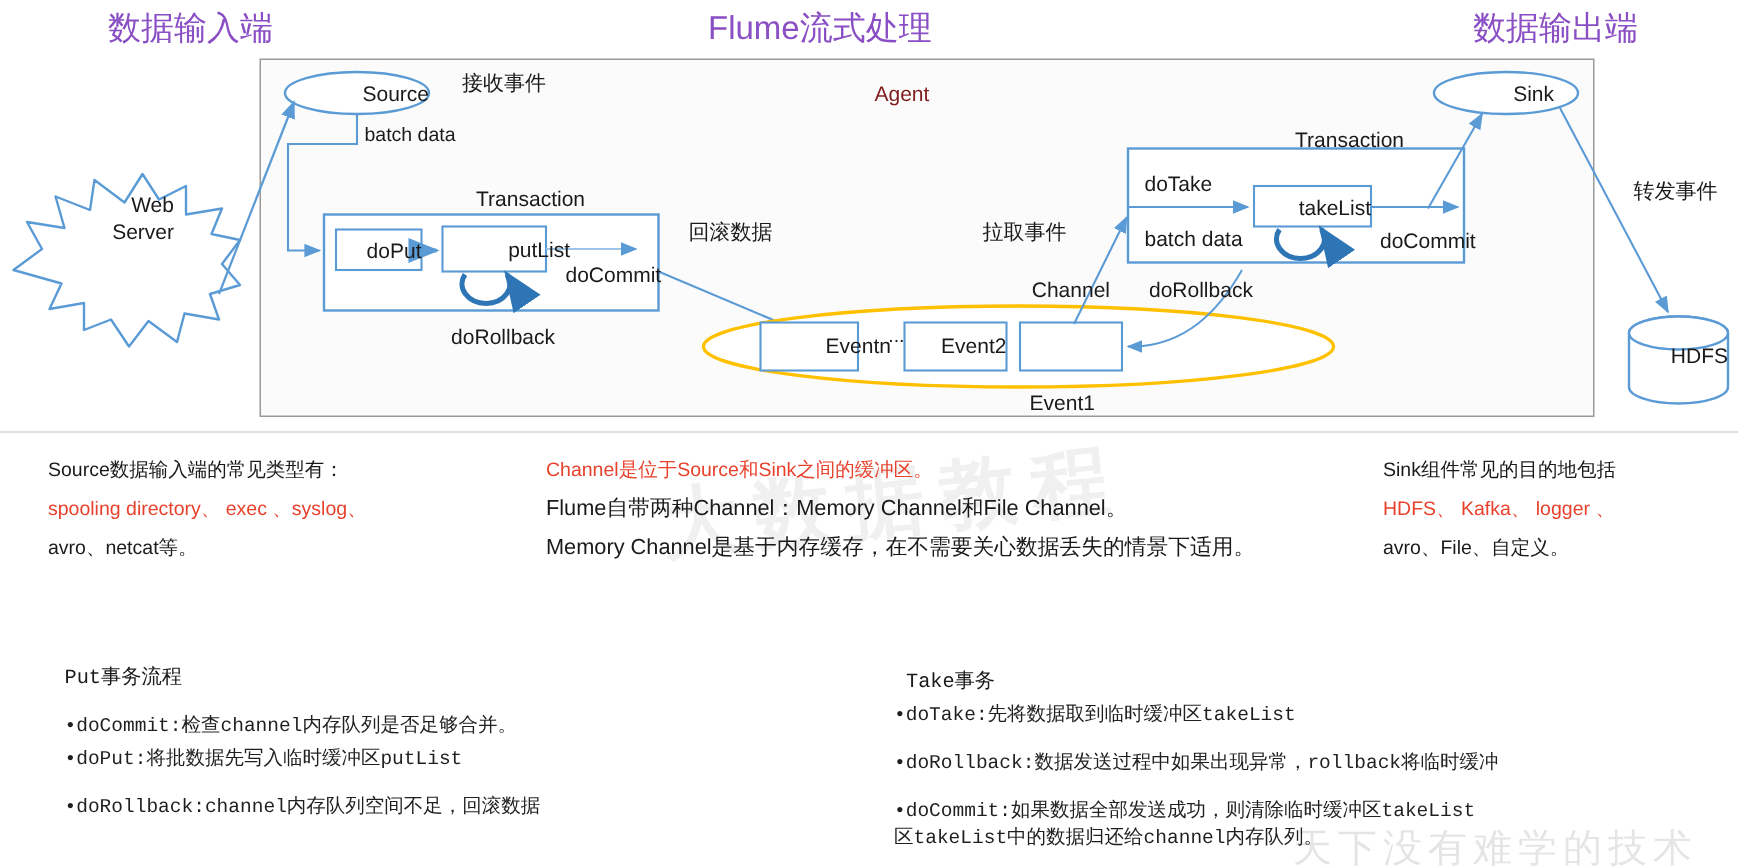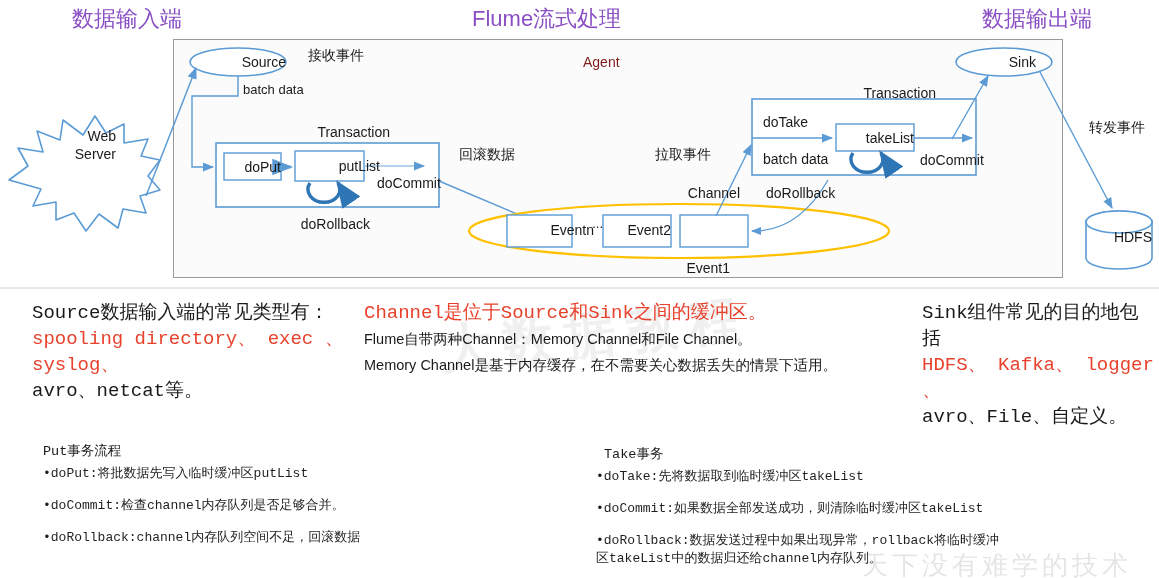--- a/index.html
+++ b/index.html
@@ -39,22 +39,22 @@
   
   .node-label {
     font-size:14px; color:#1a1a1a; text-align:right;
     white-space:nowrap;
   }
   .flow-label { font-size:13px; color:#1a1a1a; white-space:nowrap; }
   .cn-label { font-size:14px; color:#1a1a1a; white-space:nowrap; }
 
   
   .prose-serif {
-    font-family:Liberation Mono, monospace;
-    font-size:19px; line-height:26px; color:#1a1a1a;
+    font-family:Liberation Sans, sans-serif;
+    font-size:13px; line-height:26px; color:#1a1a1a;
   }
   .prose-sans {
     font-family:"Liberation Sans", sans-serif;
     font-size:14.5px; line-height:26px; color:#1a1a1a;
   }
   .red { color:#e8412c; }
   .prose-mono {
     font-family:"Liberation Mono", monospace;
     font-size:13px; color:#1f1f1f;
   }
@@ -195,24 +195,24 @@
 </div>
 
 <div class="abs prose-serif" style="left:922px; top:300px; width:232px;">
   <div>Sink组件常见的目的地包括</div>
   <div class="red">HDFS、 Kafka、 logger 、</div>
   <div>avro、File、自定义。</div>
 </div>
 
 <div class="abs" style="left:43px; top:442px; width:520px;">
   <div class="mono-head">Put事务流程</div>
+  <div class="prose-mono bullet-row">•doCommit:检查channel内存队列是否足够合并。</div>
   <div class="prose-mono" style="margin-top:4px;">•doPut:将批数据先写入临时缓冲区putList</div>
-  <div class="prose-mono bullet-row">•doCommit:检查channel内存队列是否足够合并。</div>
   <div class="prose-mono bullet-row">•doRollback:channel内存队列空间不足，回滚数据</div>
 </div>
 
 <div class="abs" style="left:604px; top:445px; width:545px;">
   <div class="mono-head">Take事务</div>
   <div class="prose-mono" style="margin-top:4px; margin-left:-8px;">•doTake:先将数据取到临时缓冲区takeList</div>
+  <div class="prose-mono bullet-row" style="margin-left:-8px;">•doRollback:数据发送过程中如果出现异常，rollback将临时缓冲</div>
   <div class="prose-mono bullet-row" style="margin-left:-8px;">•doCommit:如果数据全部发送成功，则清除临时缓冲区takeList</div>
-  <div class="prose-mono bullet-row" style="margin-left:-8px;">•doRollback:数据发送过程中如果出现异常，rollback将临时缓冲</div>
   <div class="prose-mono" style="margin-left:-8px;">区takeList中的数据归还给channel内存队列。</div>
 </div>
 
 </body></html>

